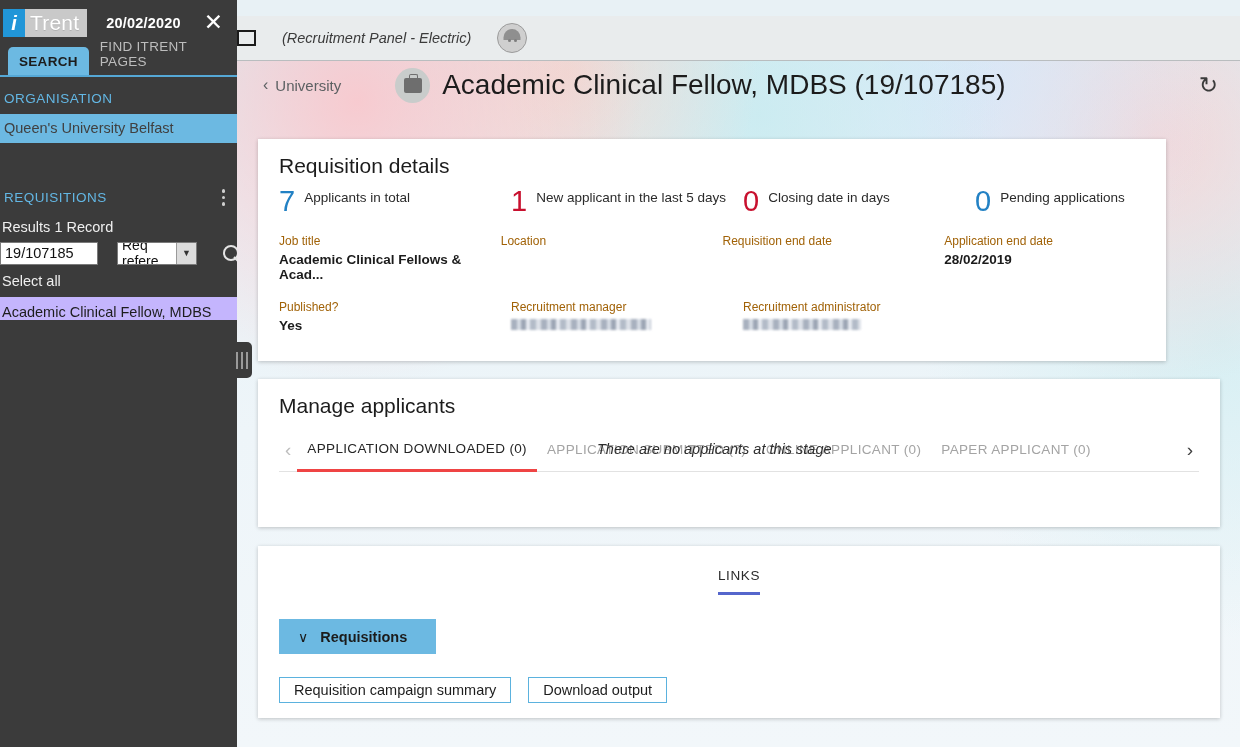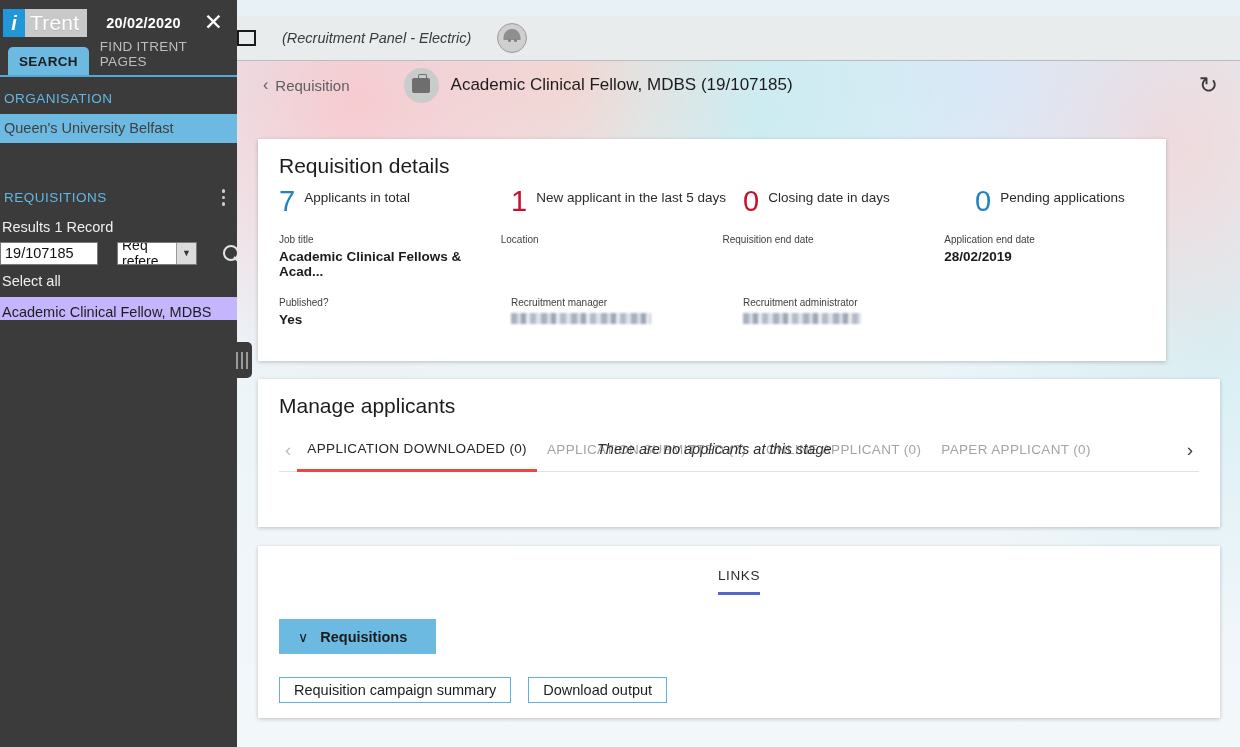--- a/index.html
+++ b/index.html
@@ -225,21 +225,21 @@
   .brief {
     width: 18px; height: 15px; background: #6e6e6e; border-radius: 2px;
     position: relative;
   }
   .brief::before {
     content: ""; position: absolute; left: 5.5px; top: -4px;
     width: 7px; height: 4px; border: 1.6px solid #6e6e6e;
     border-bottom: none; border-radius: 2px 2px 0 0;
   }
   .page-title {
-    font-size: 17px; color: #1c1c1c; white-space: nowrap;
+    font-size: 28px; color: #1c1c1c; white-space: nowrap;
   }
   .refresh {
     margin-left: auto; margin-right: 22px;
     font-size: 23px; color: #3b3b3b; cursor: pointer; line-height: 1;
   }
 
   
   .card {
     position: absolute;
     background: #ffffff;
@@ -260,21 +260,21 @@
   .stat .num {
     font-size: 29px; line-height: 0.95; font-weight: 400; margin-right: 9px;
   }
   .stat .lbl { font-size: 13.5px; color: #2b2b2b; line-height: 1.15; padding-top: 2px; }
   .s1 { width: 232px; }
   .s2 { width: 232px; }
   .s3 { width: 232px; }
 
   .fields { display: flex; padding: 18px 0 0 21px; }
   .fcol { width: 232px; }
-  .fcol .flabel { font-size: 10px; color: #404040; }
+  .fcol .flabel { font-size: 12px; color: #a16207; }
   .fcol .fvalue { font-size: 13.5px; color: #1b1b1b; font-weight: bold; margin-top: 4px; }
   .redact {
     margin-top: 5px; height: 11px; width: 140px;
     background:
       repeating-linear-gradient(90deg,
         #9aa4b4 0 6px, #cfd6e0 6px 10px, #8d97a8 10px 15px,
         #e3e7ee 15px 19px, #a6b0bf 19px 25px, #d7dce4 25px 30px);
     filter: blur(1.1px);
     opacity: 0.85;
   }
@@ -400,21 +400,21 @@
 
   <div id="drag-handle">
       <i></i>
       <i></i>
       <i></i>
     </div>
 
   <div id="page-header">
     <div class="crumb">
       <span class="chev">‹</span>
-      <span>Requisition</span>
+      <span>University</span>
     </div>
     <div class="title-wrap">
       <div class="brief-circle">
           <div class="brief"></div>
         </div>
       <div class="page-title">Academic Clinical Fellow, MDBS (19/107185)</div>
     </div>
     <div class="refresh">↻</div>
   </div>
 

